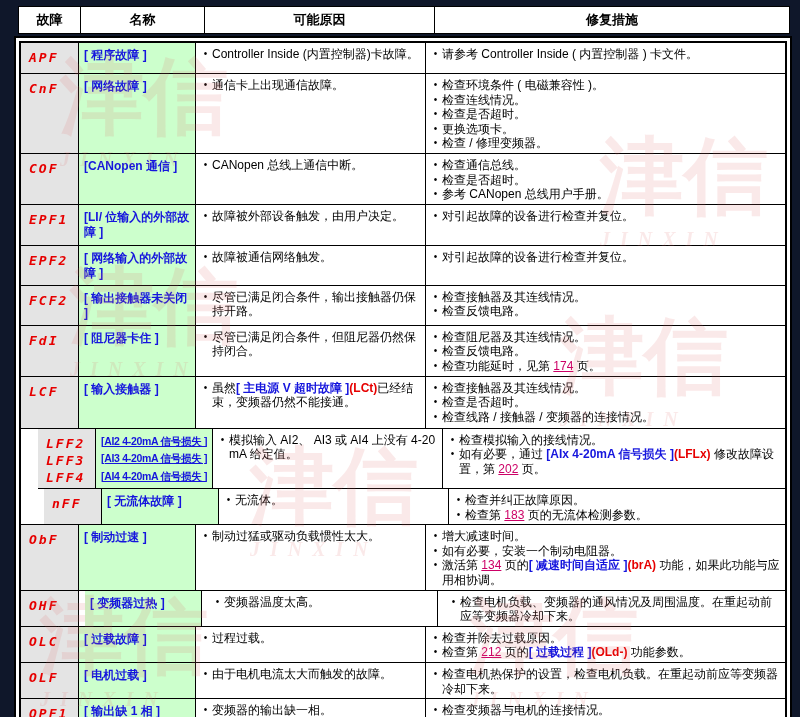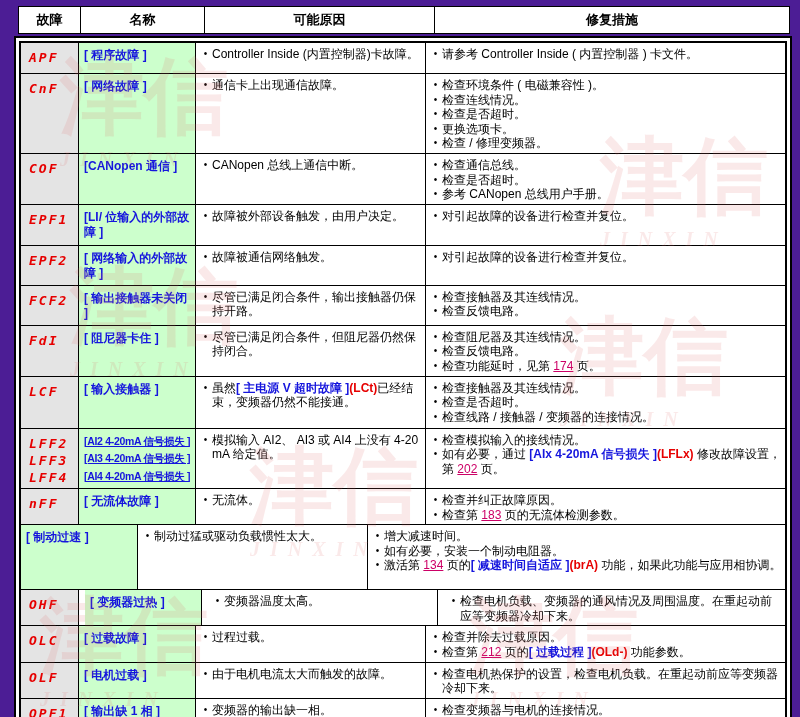--- a/index.html
+++ b/index.html
@@ -1,19 +1,19 @@
 <!DOCTYPE html>
 <html><head>
 <meta charset="utf-8">
 <style>
   * { margin:0; padding:0; box-sizing:border-box; }
   html,body { width:800px; height:717px; background:#fff; overflow:hidden; }
   body { font-family:"Liberation Sans", sans-serif; color:#000; position:relative; }
 
-  .page { position:absolute; left:0; top:0; width:800px; height:717px; background:#4c1d95; }
+  .page { position:absolute; left:0; top:0; width:800px; height:717px; background:#0f172a; }
 
   
   .hdr { position:absolute; left:18px; top:6px; width:772px; display:flex;
          border:1px solid #000; background:#fff; }
   .hdr-cell { border-right:1px solid #000; font-weight:bold; font-size:13px;
               text-align:center; padding:5px 2px; line-height:1.2; }
   .hdr-cell:last-child { border-right:none; }
   .hc1 { width:62px; } .hc2 { width:124px; } .hc3 { width:230px; } .hc4 { flex:1; }
 
   
@@ -25,22 +25,22 @@
   .row:last-child { border-bottom:none; }
 
   .rows > .row:nth-child(1)  { min-height:31px; }
   .rows > .row:nth-child(2)  { min-height:77px;justify-content:space-between; }
   .rows > .row:nth-child(3)  { min-height:48px; }
   .rows > .row:nth-child(4)  { min-height:41px; }
   .rows > .row:nth-child(5)  { min-height:37px;justify-content:center; }
   .rows > .row:nth-child(6)  { min-height:34px; }
   .rows > .row:nth-child(7)  { min-height:45px; }
   .rows > .row:nth-child(8)  { min-height:52px; }
-  .rows > .row:nth-child(9)  { min-height:56px; }
-  .rows > .row:nth-child(10) { min-height:35px; }
+  .rows > .row:nth-child(9)  { min-height:56px;margin-left:17px; }
+  .rows > .row:nth-child(10) { min-height:35px;padding-left:23px; }
   .rows > .row:nth-child(11) { min-height:65px; }
   .rows > .row:nth-child(12) { min-height:36px;gap:6px; }
   .rows > .row:nth-child(13) { min-height:33px; }
   .rows > .row:nth-child(14) { min-height:35px; }
   .rows > .row:nth-child(15) { min-height:27px; }
 
   .c-code { width:58px; background:#e4e4e4; border-right:1px solid #000;
             padding:6px 2px 2px 8px; }
   .c-name { width:117px; background:#ccffcc; border-right:1px solid #000;
             padding:5px 3px 2px 5px; }
@@ -345,20 +345,23 @@
                 <span class="bullet">•</span>
                 <span class="txt"><span>检查并纠正故障原因。</span></span>
               </div>
               <div class="li">
                 <span class="bullet">•</span>
                 <span class="txt"><span>检查第 </span><span class="seg-link">183</span><span> 页的无流体检测参数。</span></span>
               </div>
             </div>
           </div>
           <div class="row">
+            <div class="c-code">
+              <div class="code-line">ObF</div>
+            </div>
             <div class="c-name">
               <div class="name-line">[ 制动过速 ]</div>
             </div>
             <div class="c-cause">
               <div class="li">
                 <span class="bullet">•</span>
                 <span class="txt"><span>制动过猛或驱动负载惯性太大。</span></span>
               </div>
             </div>
             <div class="c-fix">

